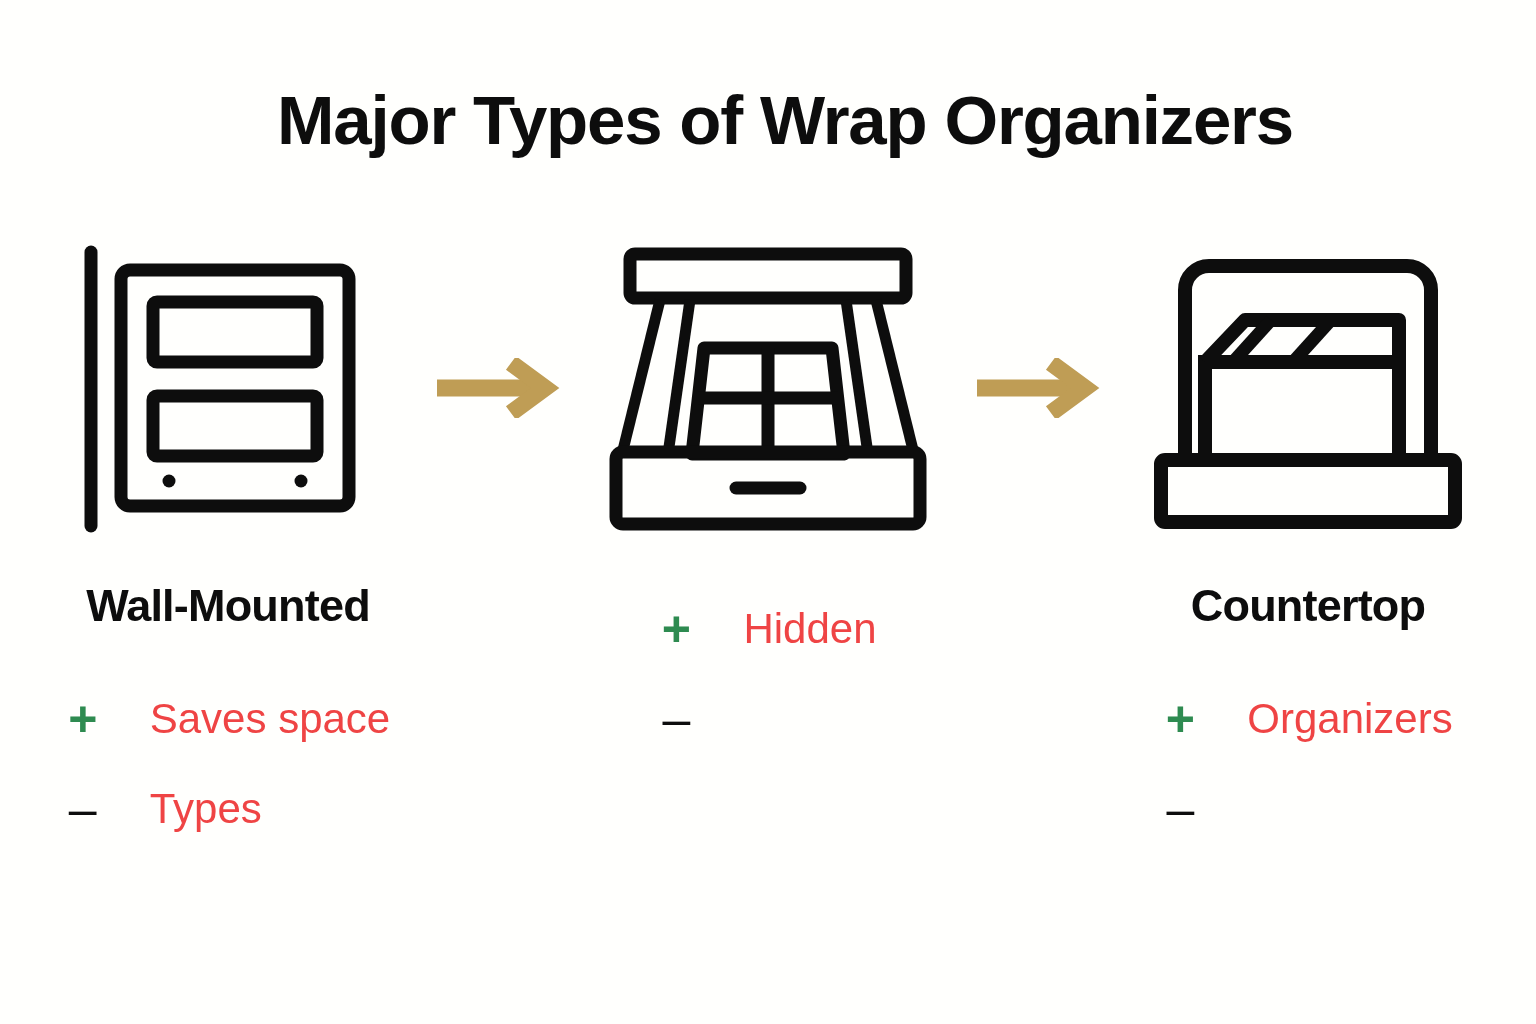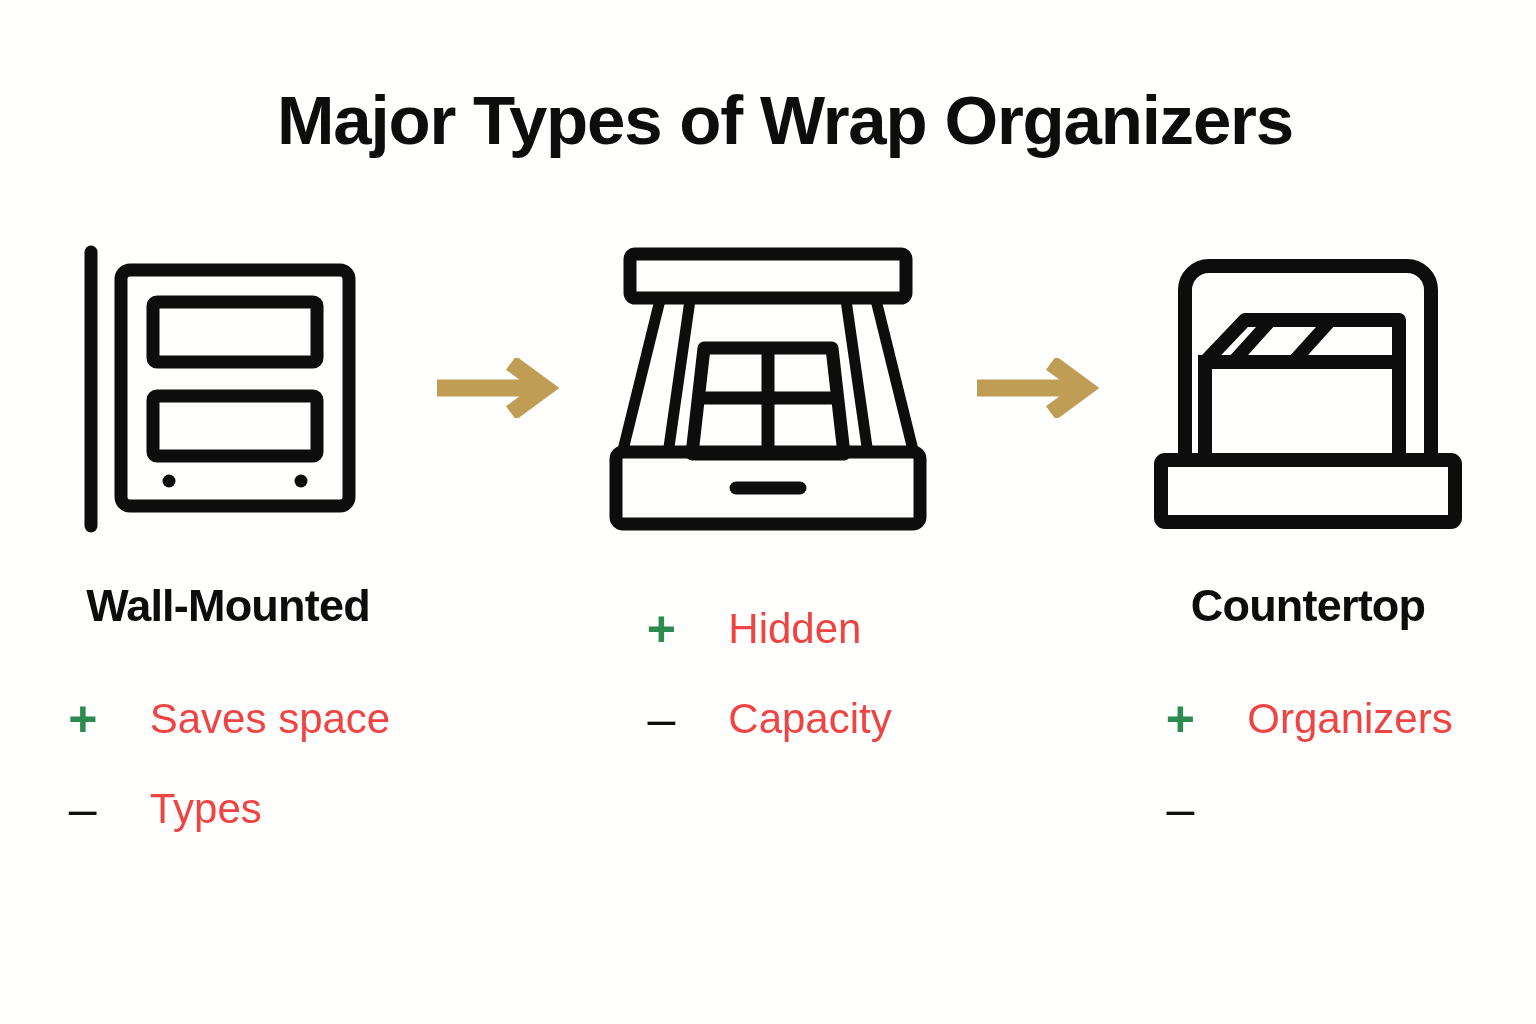--- a/index.html
+++ b/index.html
@@ -148,21 +148,20 @@
           <line x1="128" y1="250" x2="192" y2="250" stroke="#0d0d0d" stroke-width="13" stroke-linecap="round"></line>
         </svg>
       </div>
       <div class="feature-list">
         <div class="feature">
           <span class="sign pro">+</span>
           <span class="feature-text">Hidden</span>
         </div>
         <div class="feature">
           <span class="sign con">–</span>
-          <span class="feature-text">Capacity</span>
         </div>
       </div>
     </div>
 
     <div class="arrow-wrap">
       <svg width="126" height="60" viewBox="0 0 126 60" fill="none" xmlns="http://www.w3.org/2000/svg">
         <path d="M2 30 H102" stroke="#bf9d55" stroke-width="17"></path>
         <path d="M76 5 L110 30 L76 55" stroke="#bf9d55" stroke-width="17" fill="none" stroke-linejoin="miter"></path>
       </svg>
     </div>

